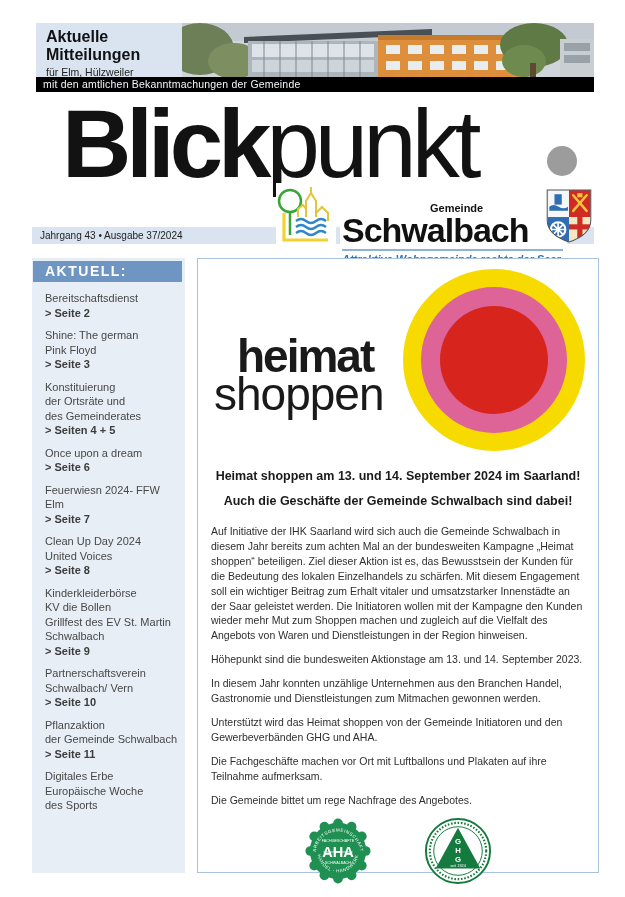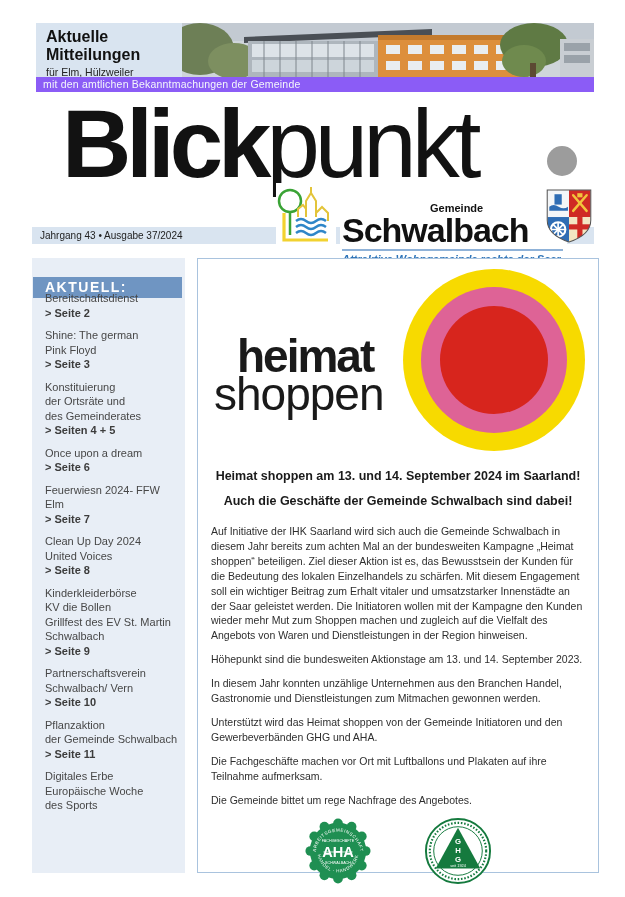--- a/index.html
+++ b/index.html
@@ -15,21 +15,21 @@
     position:absolute; left:36px; top:23px; width:146px; height:54px;
     background:#d9e4f0; padding:5px 0 0 10px;
   }
   .info-box .t1 { font-size:16px; font-weight:bold; color:#111; }
   .info-box .t2 { font-size:10.5px; color:#222; margin-top:2px; }
   .photo {
     position:absolute; left:182px; top:23px; width:412px; height:54px; overflow:hidden;
   }
   .subtitle-bar {
     position:absolute; left:36px; top:77px; width:558px; height:15px;
-    background:#8b5cf6; color:#f4f7fb; font-size:10.5px; line-height:15px;
+    background:#000000; color:#f4f7fb; font-size:10.5px; line-height:15px;
     padding-left:7px; letter-spacing:.2px;
   }
   .masthead-title {
     position:absolute; left:62px; top:96px; font-size:96px; line-height:1;
     letter-spacing:-5px; color:#121212; white-space:nowrap;
   }
   .masthead-title .bold { font-weight:bold; }
   .masthead-title .light { font-weight:normal; }
   .title-dot {
     position:absolute; left:547px; top:146px; width:30px; height:30px;
@@ -54,21 +54,21 @@
   .coat { position:absolute; left:545px; top:188px; width:48px; height:56px; }
 
   
   .sidebar {
     position:absolute; left:32px; top:258px; width:153px; height:615px;
     background:#e8eef6;
   }
   .sidebar-header {
     position:absolute; top:3px; left:1px; right:3px; height:21px;
     background:#6f95c2; color:#ffffff; font-weight:bold; font-size:14px;
-    line-height:21px; padding-left:12px; letter-spacing:1.5px;margin-top:16px;
+    line-height:21px; padding-left:12px; letter-spacing:1.5px;
   }
   .sidebar-list { position:absolute; top:33px; left:13px; right:6px; }
   .side-item { margin-bottom:8px; }
   .side-item .lines { font-size:11px; line-height:14.5px; color:#474747; white-space:pre-line; }
   .side-item .pg { font-size:11px; line-height:14.5px; color:#474747; }
   .side-item .pg b { color:#3c3c3c; }
 
   
   .article {
     position:absolute; left:197px; top:258px; width:402px; height:615px;

